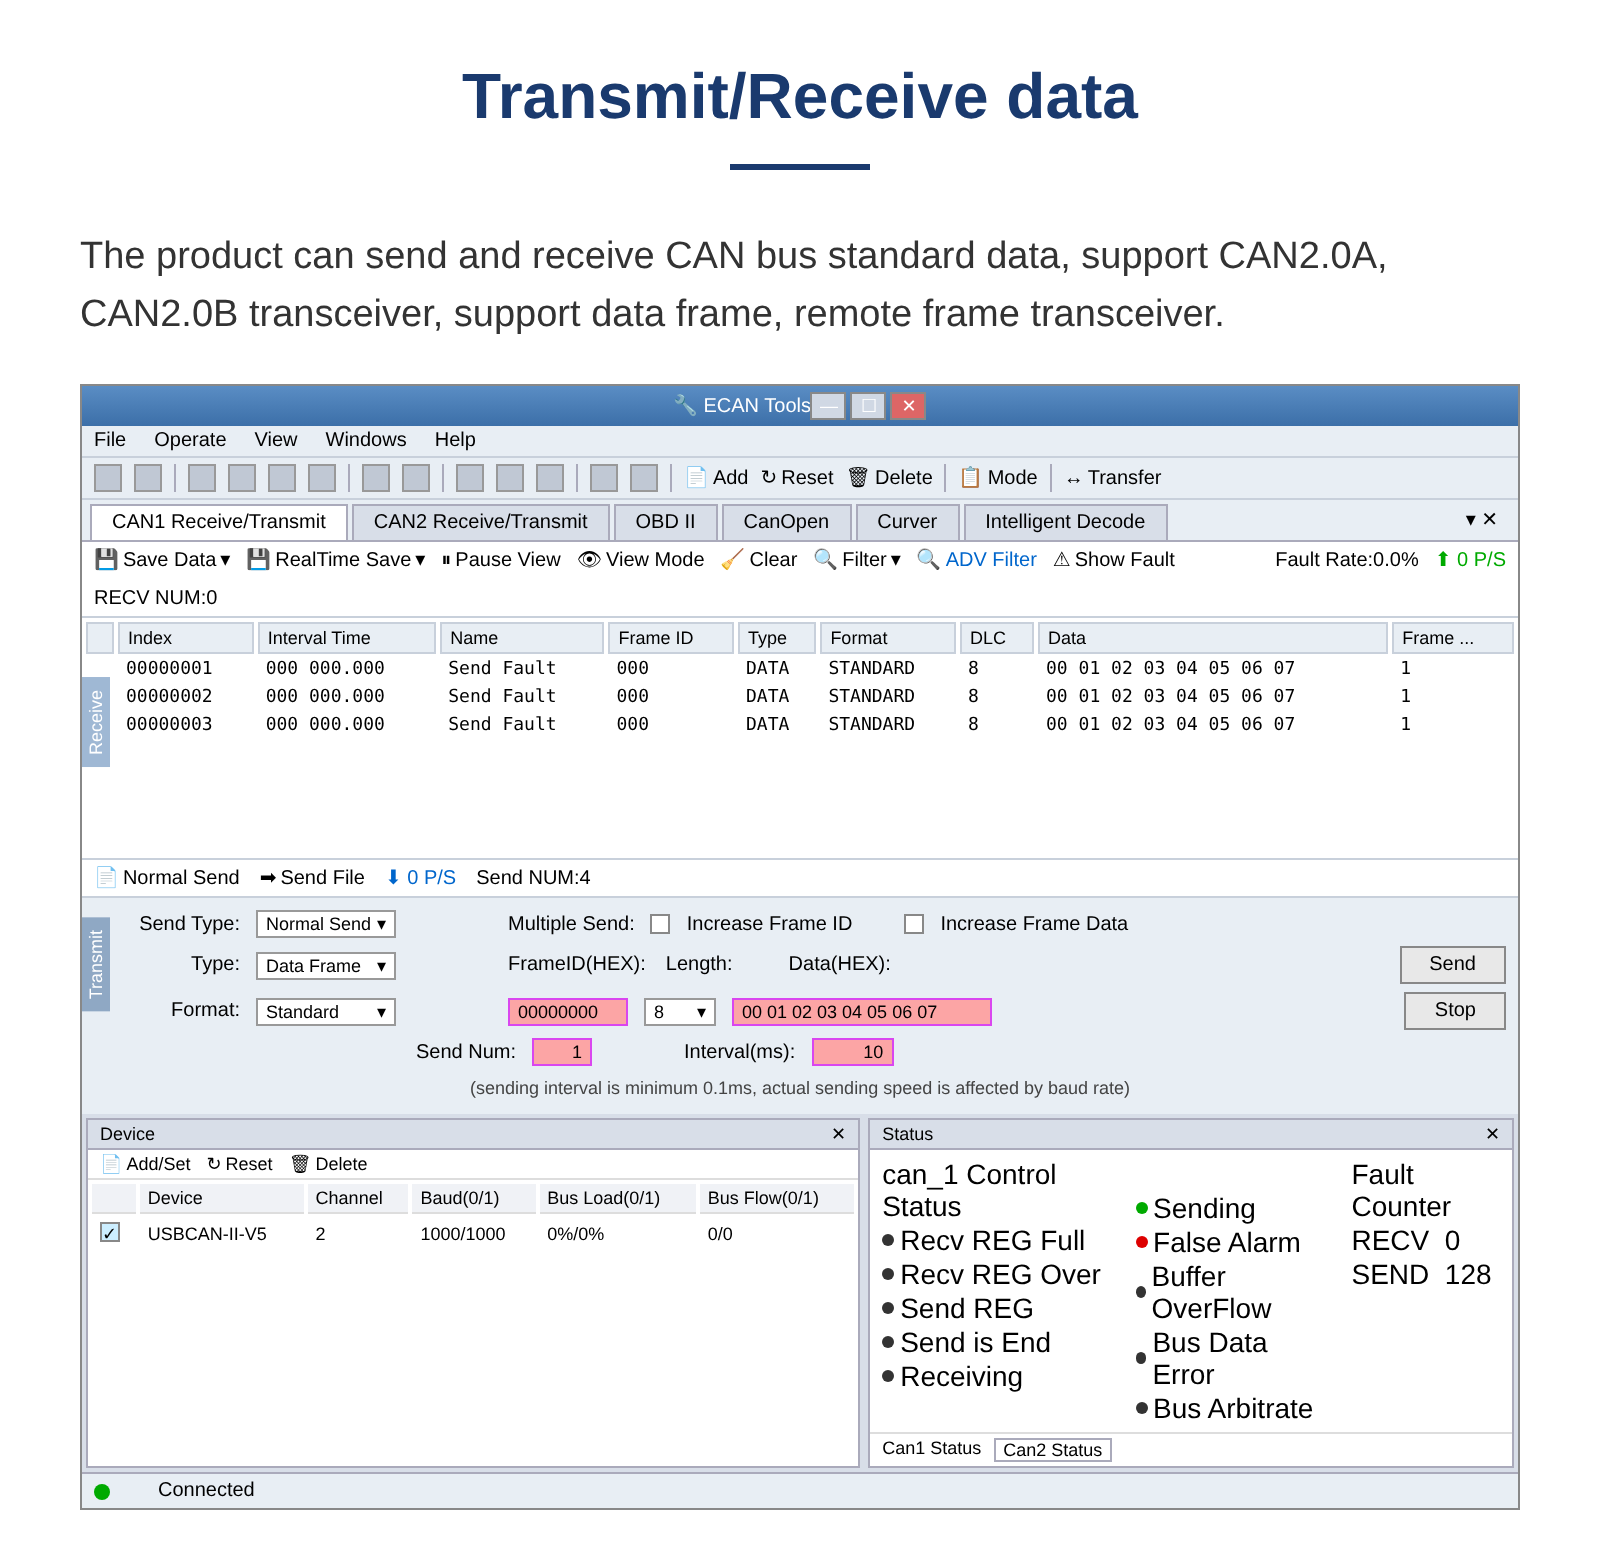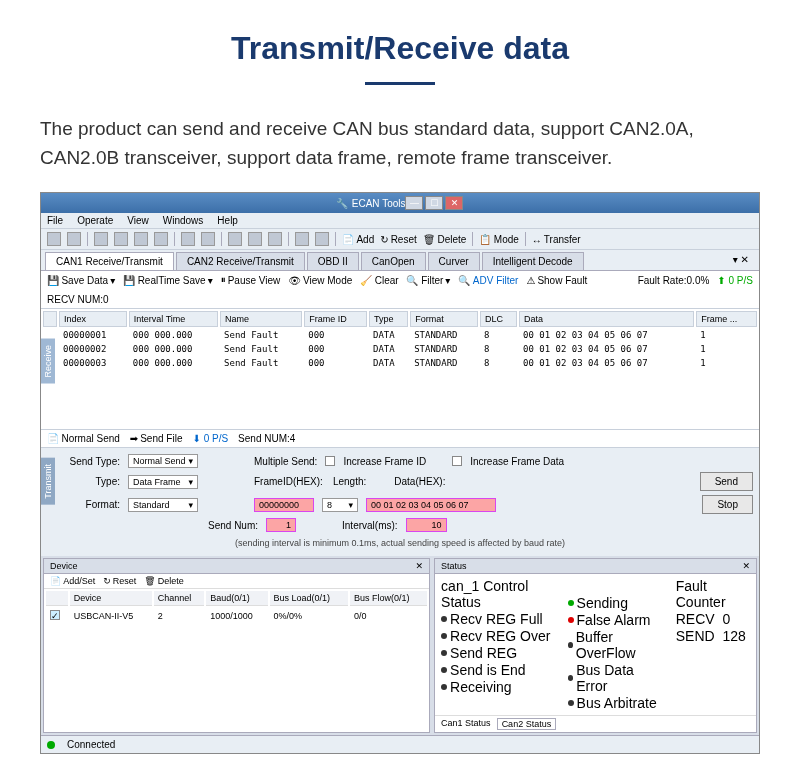--- a/index.html
+++ b/index.html
@@ -48,21 +48,21 @@
 .dev-table th,.dev-table td{padding:2px 4px;text-align:left}
 .dev-table th{background:#f0f2f6;font-weight:normal;border-bottom:1px solid #ddd}
 .status-content{padding:4px 6px;display:flex;gap:12px;font-size:14px}
 .status-col{display:flex;flex-direction:column;gap:1px}
 .status-item{display:flex;align-items:center;gap:3px}
 .dot{width:6px;height:6px;border-radius:50%;background:#333}
 .dot.green{background:#0a0}
 .dot.red{background:#d00}
 .dot.orange{background:#e80}
 .status-tabs{padding:2px 6px;font-size:9px;display:flex;gap:6px;border-top:1px solid #ddd}
-.statusbar{background:#e8eef4;padding:3px 6px;display:flex;align-items:center;gap:12px;font-size:10px;border-top:1px solid #aab}
+.statusbar{background:#e8eef4;padding:3px 6px;display:flex;align-items:center;gap:24px;font-size:10px;border-top:1px solid #aab}
 .conn-dot{width:8px;height:8px;border-radius:50%;background:#0a0}
 .chk{width:10px;height:10px;border:1px solid #888;background:#fff;display:inline-block}
 </style>
 </head>
 <body>
 
 <div class="page-title">Transmit/Receive data</div>
 <div class="title-underline"></div>
 <div class="description">The product can send and receive CAN bus standard data, support CAN2.0A, CAN2.0B transceiver, support data frame, remote frame transceiver.</div>
 

